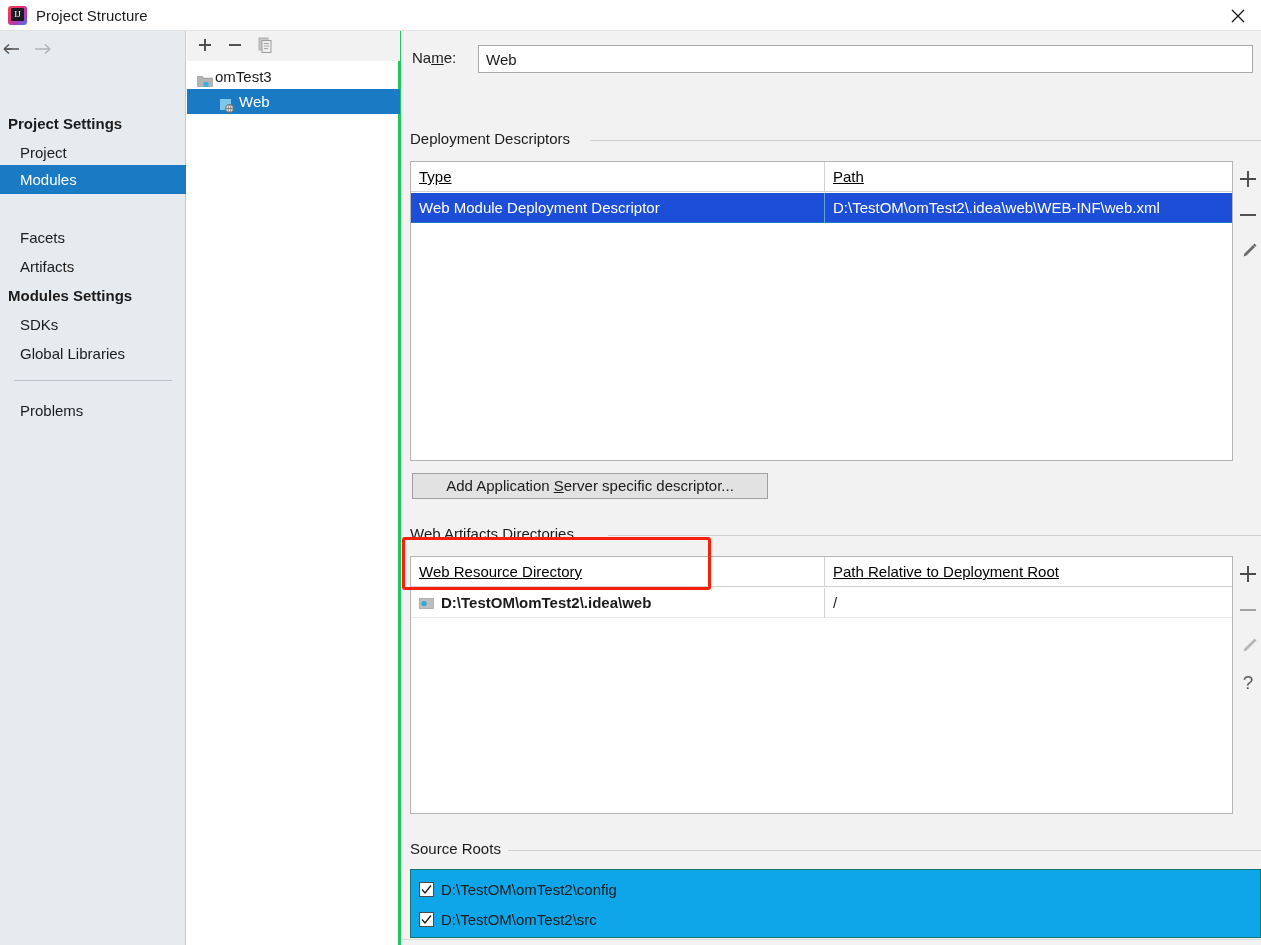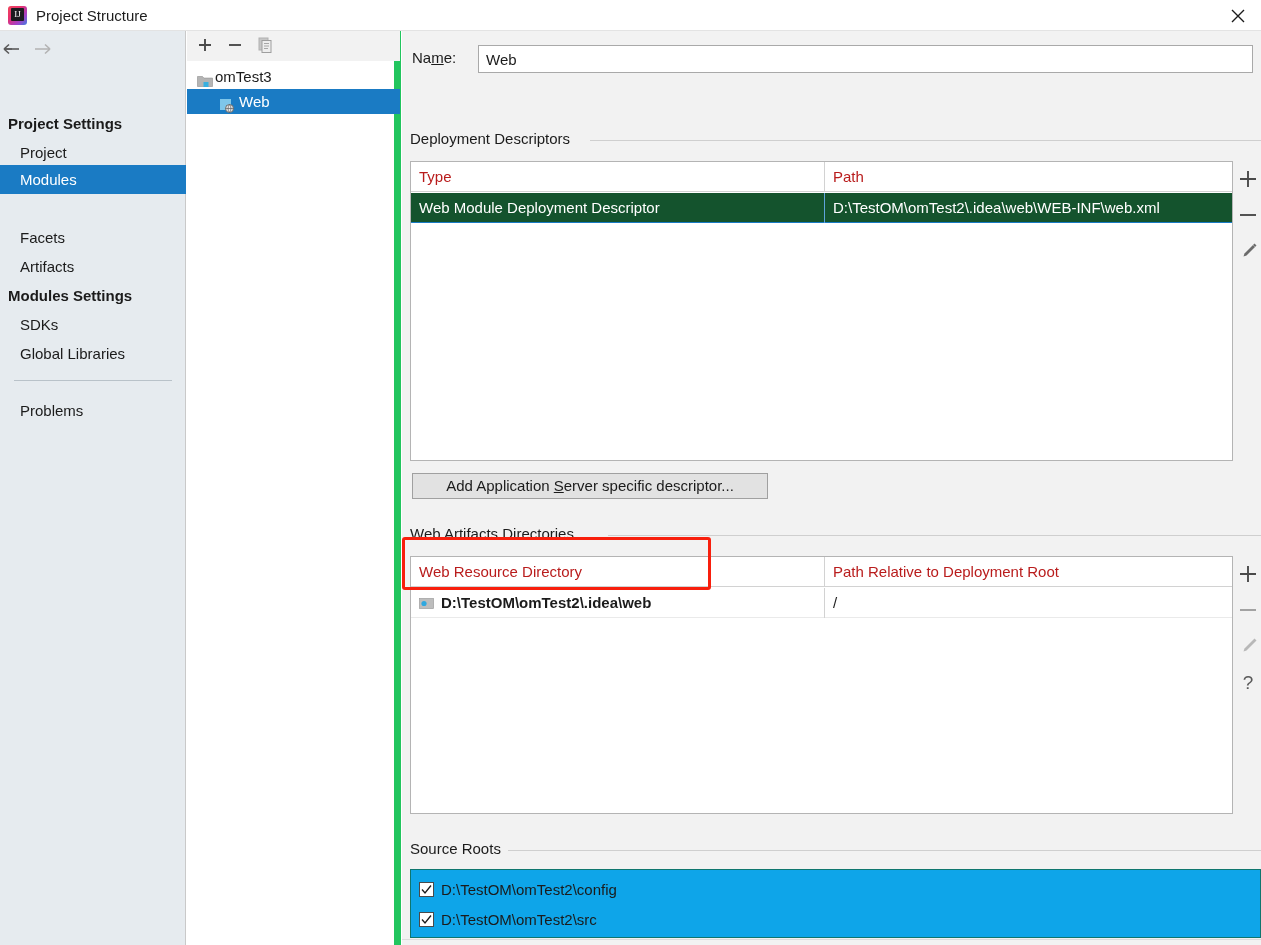--- a/index.html
+++ b/index.html
@@ -65,21 +65,21 @@
   .side-item.selected { background: #1a7bc4; color: #ffffff; }
   #side-sep {
     position: absolute; left: 14px; top: 349px; width: 158px; height: 1px;
     background: #b9c2c9;
   }
 
   
   #treepanel {
     position: absolute; left: 187px; top: 31px; width: 214px; height: 914px;
     background: #ffffff;
-    border-right: 7px solid #22c55e;
+    border-right: 3px solid #22c55e;
   }
   #tree-toolbar {
     position: absolute; left: 0; top: 0; width: 213px; height: 30px;
     background: #f2f2f2;
   }
   .tb-btn { position: absolute; top: 4px; width: 24px; height: 22px; cursor: pointer; }
   #tb-add { left: 8px; }
   #tb-rem { left: 38px; }
   #tb-copy { left: 68px; }
 
@@ -128,31 +128,31 @@
   .tbl {
     position: absolute; background: #ffffff;
     border: 1px solid #b4b4b4;
   }
   .tbl-head {
     position: absolute; left: 0; top: 0; width: 100%; height: 30px;
     border-bottom: 1px solid #d2d2d2; background: #ffffff;
   }
   .tbl-head .th {
     position: absolute; top: 0; height: 30px; line-height: 30px;
-    font-size: 15px; color: #b91c1c; padding-left: 8px;
+    font-size: 15px; color: #000000; padding-left: 8px; text-decoration: underline;
   }
   .col-div {
     position: absolute; top: 0; width: 1px; background: #d2d2d2;
   }
   .tbl-row {
     position: absolute; left: 0; width: 100%; height: 30px;
     border-bottom: 1px solid #eaeaea;
     font-size: 15px; color: #1b1b1b; cursor: pointer;
   }
-  .tbl-row.selected { background: #14532d; color: #ffffff; border-bottom-color:#1a7bc4; }
+  .tbl-row.selected { background: #1d4ed8; color: #ffffff; border-bottom-color:#1a7bc4; }
   .tbl-row .cell {
     position: absolute; top: 0; height: 30px; line-height: 30px;
     padding-left: 8px; white-space: nowrap; overflow: hidden;
   }
   .tbl-row.selected .col-div { background: #5fa4da; }
 
   
   .side-tools { position: absolute; width: 26px; }
   .st-btn { position: absolute; left: 0; width: 26px; height: 36px; cursor: pointer; }
 

